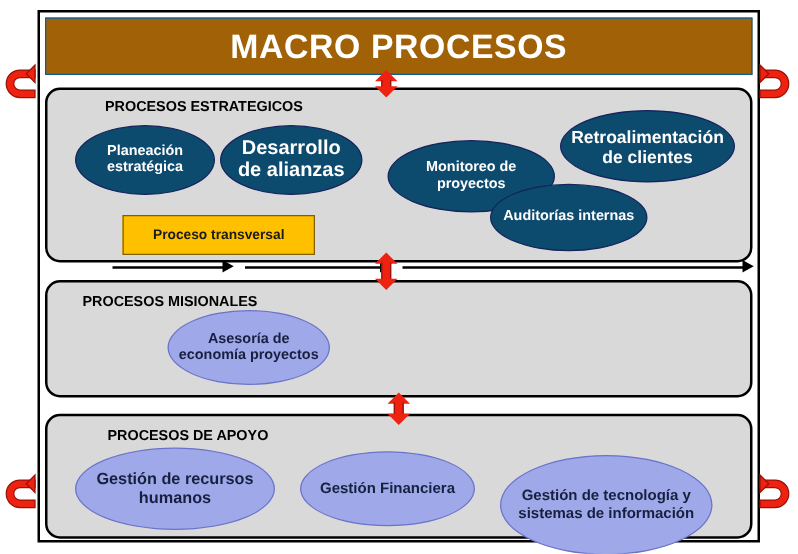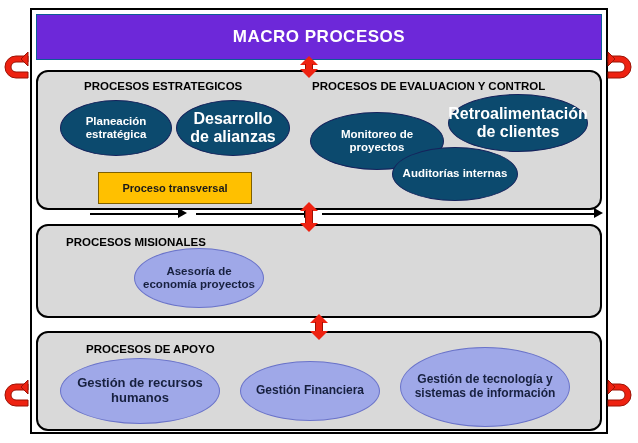--- a/index.html
+++ b/index.html
@@ -31,29 +31,29 @@
     background: #ffffff;
   }
 
   
   .macro-header {
     position: absolute;
     left: 36px;
     top: 14px;
     width: 566px;
     height: 46px;
-    background: #6d28d9;
+    background: #a16207;
     border: 1px solid #0d5c96;
     box-sizing: border-box;
     display: flex;
     align-items: center;
     justify-content: center;
     color: #ffffff;
     font-weight: bold;
-    font-size: 17px;
+    font-size: 27px;
     letter-spacing: 0.5px;
   }
 
   
   .band {
     position: absolute;
     border: 2px solid #000000;
     box-sizing: border-box;
     background: #d9d9d9;
     border-radius: 12px;
@@ -111,31 +111,31 @@
     background: #9fa8e8;
     border: 1px solid #6a73c9;
     color: #17203f;
   }
   .ellipse span { display: block; padding: 0 6px; }
 
   
   #e-planeacion      { left: 60px;  top: 100px; width: 112px; height: 56px; font-size: 11.5px; }
   #e-desarrollo      { left: 176px; top: 100px; width: 114px; height: 56px; font-size: 16px; }
   #e-monitoreo       { left: 310px; top: 112px;  width: 134px; height: 58px; font-size: 11.5px; }
-  #e-retro           { left: 448px; top: 94px;  width: 140px; height: 58px; font-size: 16px; }
+  #e-retro           { left: 448px; top: 88px;  width: 140px; height: 58px; font-size: 14px; }
   #e-auditorias      { left: 392px; top: 147px; width: 126px; height: 54px; font-size: 11.5px; }
 
   
   #e-asesoria        { left: 134px; top: 248px; width: 130px; height: 60px; font-size: 11.5px; }
   #e-capacitacion    { left: 330px; top: 250px; width: 134px; height: 56px; font-size: 11.5px; }
 
   
   #e-rrhh            { left: 60px;  top: 358px; width: 160px; height: 66px; font-size: 13px; }
   #e-financiera      { left: 240px; top: 361px; width: 140px; height: 60px; font-size: 12px; }
-  #e-tecnologia      { left: 400px; top: 347px; width: 170px; height: 80px; font-size: 12px; justify-content: flex-end; }
+  #e-tecnologia      { left: 400px; top: 364px; width: 170px; height: 80px; font-size: 12px; justify-content: flex-end; }
 
   
   #proceso-transversal {
     position: absolute;
     left: 98px;
     top: 172px;
     width: 154px;
     height: 32px;
     background: #ffc000;
     border: 1px solid #7f6000;
@@ -217,21 +217,20 @@
 <div id="canvas">
 
   <div class="outer-frame"></div>
 
   <div class="macro-header">
     <span>MACRO PROCESOS</span>
   </div>
 
   <div class="band" id="band-strategic"></div>
   <div class="band-title" id="title-strategic">PROCESOS ESTRATEGICOS</div>
-  <div class="band-title" id="title-evalcontrol">PROCESOS DE EVALUACION Y CONTROL</div>
 
   <div class="ellipse dark" id="e-planeacion">
     <span>Planeación estratégica</span>
   </div>
   <div class="ellipse dark" id="e-desarrollo">
     <span>Desarrollo de alianzas</span>
   </div>
   <div class="ellipse dark" id="e-monitoreo">
     <span>Monitoreo de proyectos</span>
   </div>

